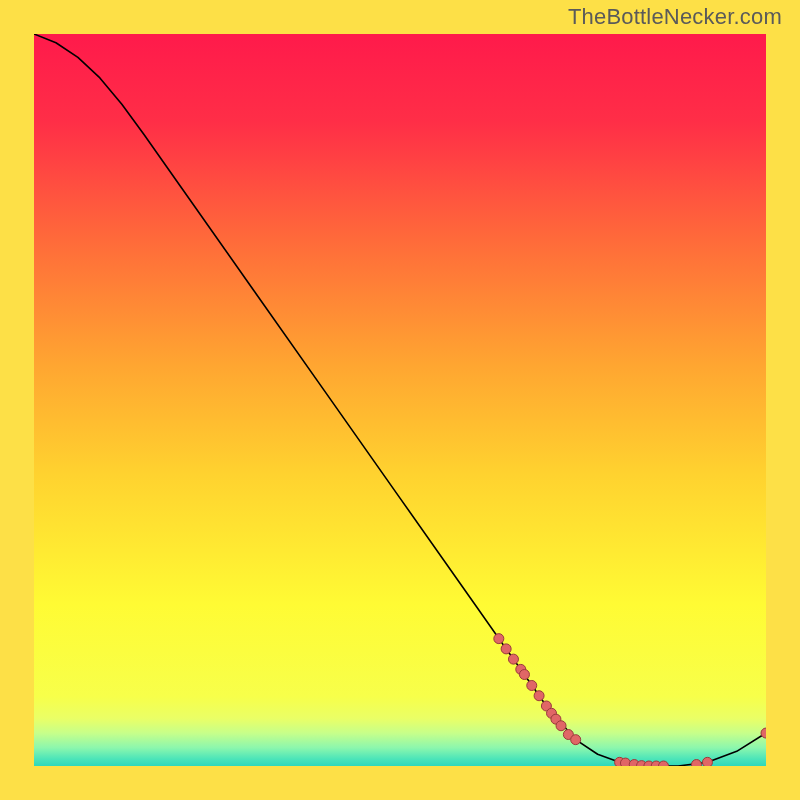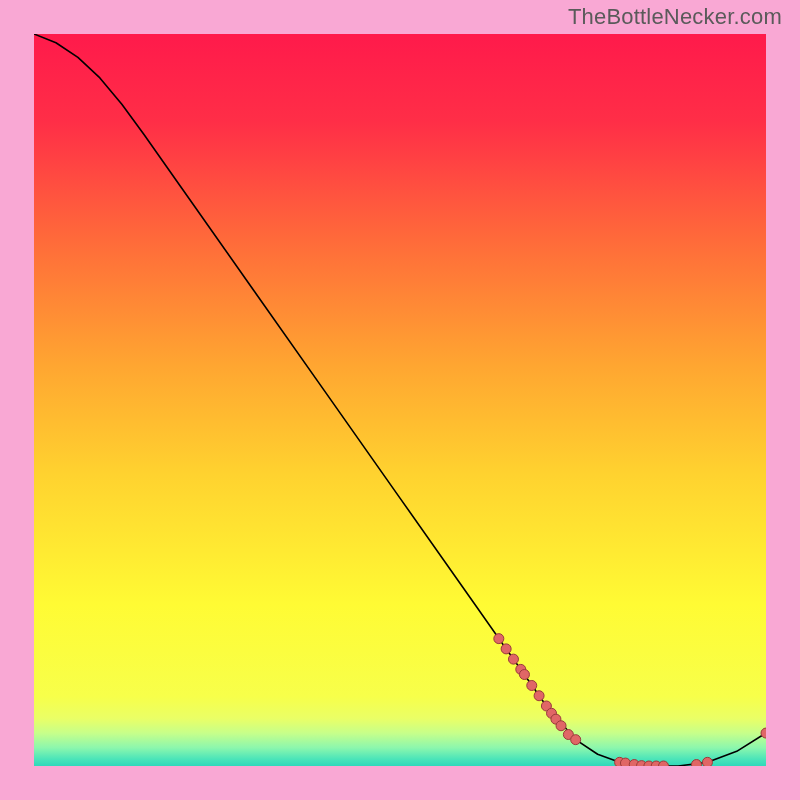--- a/index.html
+++ b/index.html
@@ -8,21 +8,21 @@
     width: 800px;
     height: 800px;
     background: #000;
     overflow: hidden;
     font-family: Arial, Helvetica, sans-serif;
   }
   .frame {
     position: relative;
     width: 800px;
     height: 800px;
-    background: #f9a8d4;
+    background: #fde047;
   }
   .watermark {
     position: absolute;
     top: 4px;
     right: 18px;
     color: #5a5a5a;
     font-size: 22px;
     font-weight: 400;
     letter-spacing: 0.2px;
     z-index: 10;

